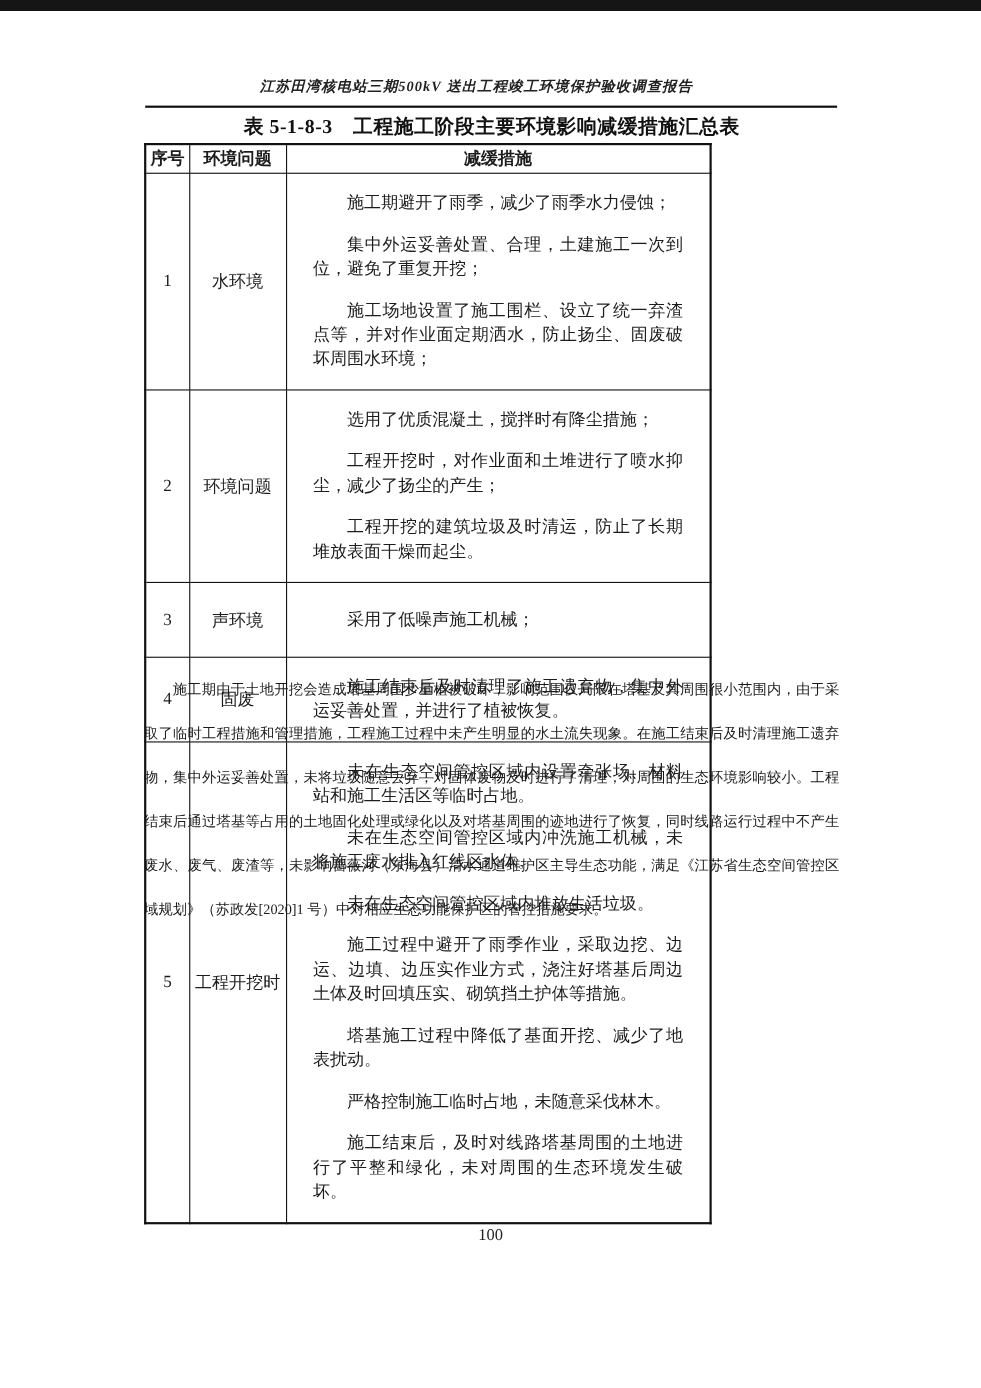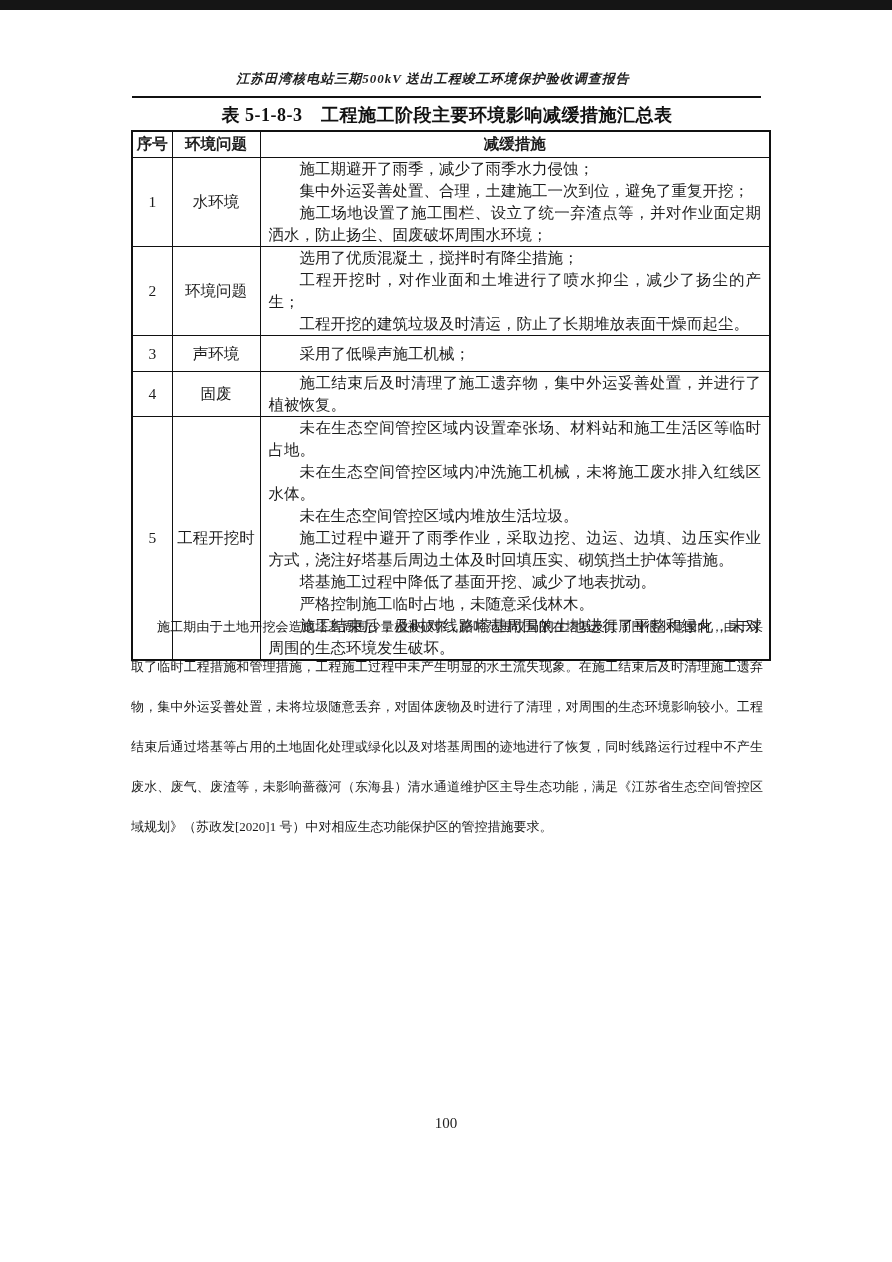--- a/index.html
+++ b/index.html
@@ -51,21 +51,21 @@
     text-align: center;
     font-size: 18px;
     font-weight: bold;
     letter-spacing: 0.5px;
     color: #111;
   }
   table.measures {
     position: absolute;
     top: 130px;
     left: 131px;
-    width: 640px;
+    width: 516px;
     border-collapse: collapse;
     border: 2px solid #111;
     table-layout: fixed;
   }
   table.measures th, table.measures td {
     border: 1.5px solid #111;
     font-size: 15.5px;
     color: #1c1c1c;
     vertical-align: middle;
   }
@@ -80,21 +80,21 @@
   col.c-meas   { width: auto; }
   td.cell-no, td.cell-issue {
     text-align: center;
     padding: 2px 2px;
   }
   td.cell-measures {
     padding: 0 8px;
     vertical-align: middle;
   }
   td.cell-measures p.measure {
-    margin: 0;
+    margin: 16px;
     line-height: 22px;
     text-indent: 2em;
     text-align: justify;
   }
   tbody tr:nth-child(3) td { padding-top: 7px; padding-bottom: 6px; }
   .body-text {
     position: absolute;
     top: 607px;
     left: 131px;
     width: 632px;

